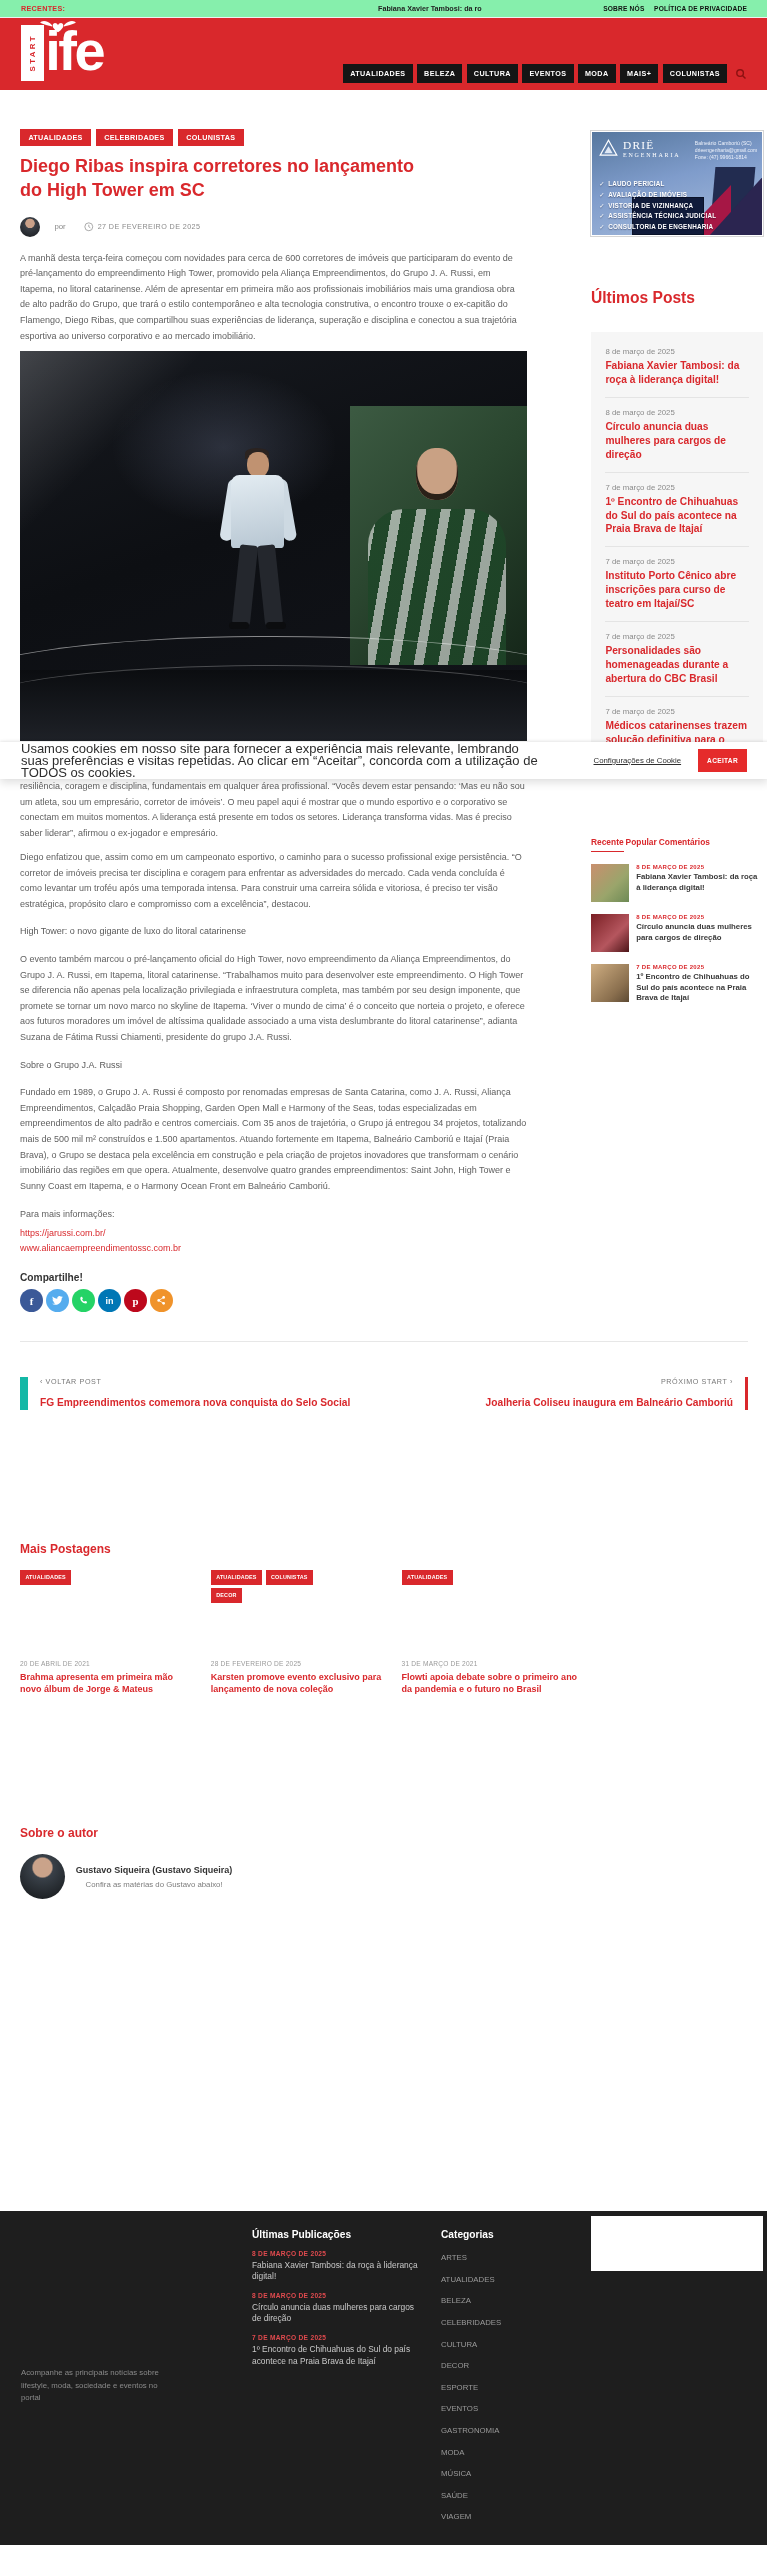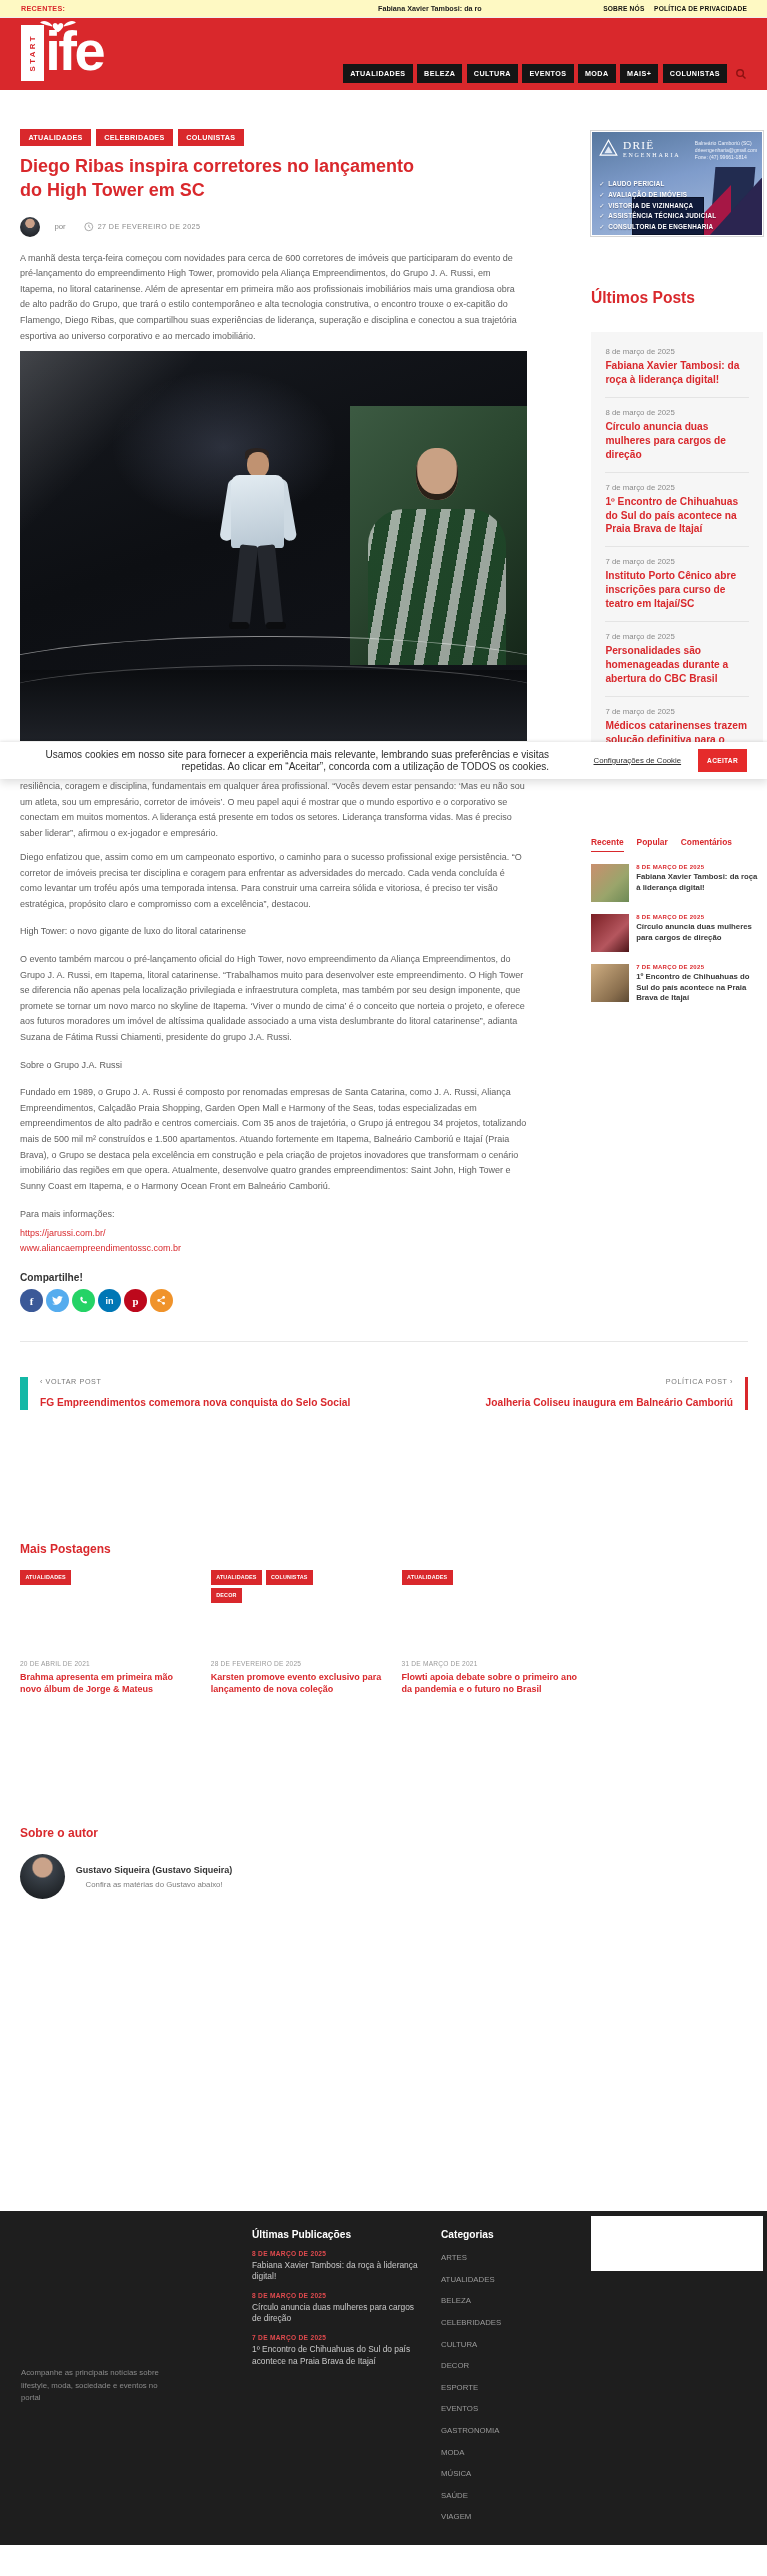--- a/index.html
+++ b/index.html
@@ -1,20 +1,20 @@
 <!DOCTYPE html>
 <html style="font-size:9.6px"><head>
 <meta charset="utf-8">
 <style>
   * { margin:0; padding:0; box-sizing:border-box; }
   body { font-family:"Liberation Sans", sans-serif; background:#fff; }
   .page { position:relative; width:768px; height:2576px; overflow:hidden; background:#fff; }
 
   
-  .topbar { position:absolute; top:0; left:0; width:768px; height:18px; background:#fef9c3;
+  .topbar { position:absolute; top:0; left:0; width:768px; height:18px; background:#86efac;
             display:flex; align-items:center; padding:0 21px; border-bottom:0.6px solid #f0f0f0; }
   .topbar .recentes { color:#d9282c; font-weight:bold; font-size:7.2px; letter-spacing:0.3px; }
   .topbar .ticker { position:absolute; left:378px; color:#222; font-size:7.2px; font-weight:bold; }
   .topbar .tb-links { margin-left:auto; display:flex; gap:9.6px; }
   .topbar .tb-links span { color:#111; font-size:6.6px; font-weight:bold; letter-spacing:0.2px; cursor:pointer; }
 
   
   .site-header { position:absolute; top:18px; left:0; width:768px; height:72px; background:#d9282c; }
   .logo { position:absolute; left:21px; top:7.2px; display:flex; align-items:flex-start; }
   .logo-l { width:23px; height:56px; background:#fff; display:flex; align-items:center; justify-content:center; }
@@ -113,36 +113,36 @@
   .ad-service { font-size:6.3px; font-weight:bold; letter-spacing:0.2px; line-height:10.8px; text-shadow:0 0.6px 1.2px rgba(0,0,30,.4); }
   .ad-service .chk { margin-right:3.6px; font-weight:normal; }
 
   .latest-heading { margin-top:53px; color:#d9282c; font-size:15.6px; font-weight:bold; }
   .latest-box { margin-top:25px; background:#f6f6f6; padding:4.8px 14.4px; }
   .latest-item { padding:10.2px 0; border-bottom:0.6px solid #e4e4e4; }
   .latest-item:last-child { border-bottom:none; }
   .latest-date { color:#8a8a8a; font-size:7.8px; }
   .latest-title { margin-top:3px; color:#d9282c; font-size:10.2px; font-weight:bold; line-height:13.8px; cursor:pointer; }
 
-  .side-tabs { margin-top:62px; display:flex; gap:13px; }
+  .side-tabs { margin-top:62px; display:flex; gap:2px; }
   .side-tab { color:#d9282c; font-size:8.4px; font-weight:bold; padding-bottom:3.6px; cursor:pointer; }
   .side-tab.active { border-bottom:1.8px solid #d9282c; }
   .recent-list { margin-top:12px; }
   .recent-item { display:flex; gap:7.2px; margin-bottom:12px; }
   .thumb { width:38px; height:38px; flex:0 0 38px; }
   .th1 { background:linear-gradient(135deg,#c98f6e 0%, #9aa56b 60%, #6d8a55 100%); }
   .th2 { background:linear-gradient(135deg,#7a1f24 0%, #b5565e 60%, #4d1518 100%); }
   .th3 { background:linear-gradient(135deg,#cfae82 0%, #8a6f4e 70%, #5d4a33 100%); }
   .recent-date { color:#d9282c; font-size:6px; font-weight:bold; letter-spacing:0.3px; }
   .recent-title { margin-top:2.4px; color:#3a3a3a; font-size:7.8px; font-weight:bold; line-height:10.2px; cursor:pointer; }
 
   
   .cookie { position:absolute; top:742px; left:0; width:768px; height:37px; background:#fff; z-index:30;
             display:flex; align-items:center; padding:0 21px; box-shadow:0 -0.6px 2.4px rgba(0,0,0,.08), 0 3.6px 8.4px rgba(0,0,0,.12); }
-  .cookie-msg { width:528px; color:#2e2e2e; font-size:10px; line-height:12px;text-align:right; }
+  .cookie-msg { width:528px; color:#2e2e2e; font-size:13px; line-height:12px; }
   .cookie-settings { margin-left:auto; color:#2e2e2e; font-size:7.8px; text-decoration:underline; cursor:pointer; white-space:nowrap; }
   .cookie-accept { margin-left:17px; background:#e52b2b; color:#fff; border:none; font-weight:bold; font-size:6.6px;
                    letter-spacing:0.3px; padding:7.8px 9px; cursor:pointer; }
 
   
   .more { position:absolute; left:20px; top:1542px; width:728px; }
   .more-heading { color:#d9282c; font-size:12px; font-weight:bold; }
   .cards { margin-top:14.4px; display:flex; gap:13.8px; }
   .card { width:177px; }
   .card-tags { display:flex; flex-wrap:wrap; gap:3.6px; max-width:126px; height:38px; align-content:flex-start; }
@@ -315,21 +315,21 @@
     <div class="prevnext">
       <div class="pn pn-prev">
         <div class="pn-label">
           <span>‹</span>
           <span>VOLTAR POST</span>
         </div>
         <div class="pn-title">FG Empreendimentos comemora nova conquista do Selo Social</div>
       </div>
       <div class="pn pn-next">
         <div class="pn-label">
-          <span>POLÍTICA POST</span>
+          <span>PRÓXIMO START</span>
           <span>›</span>
         </div>
         <div class="pn-title">Joalheria Coliseu inaugura em Balneário Camboriú</div>
       </div>
     </div>
   </div>
 
   <div class="sidebar">
     <div class="ad">
       <div class="tower"></div>

